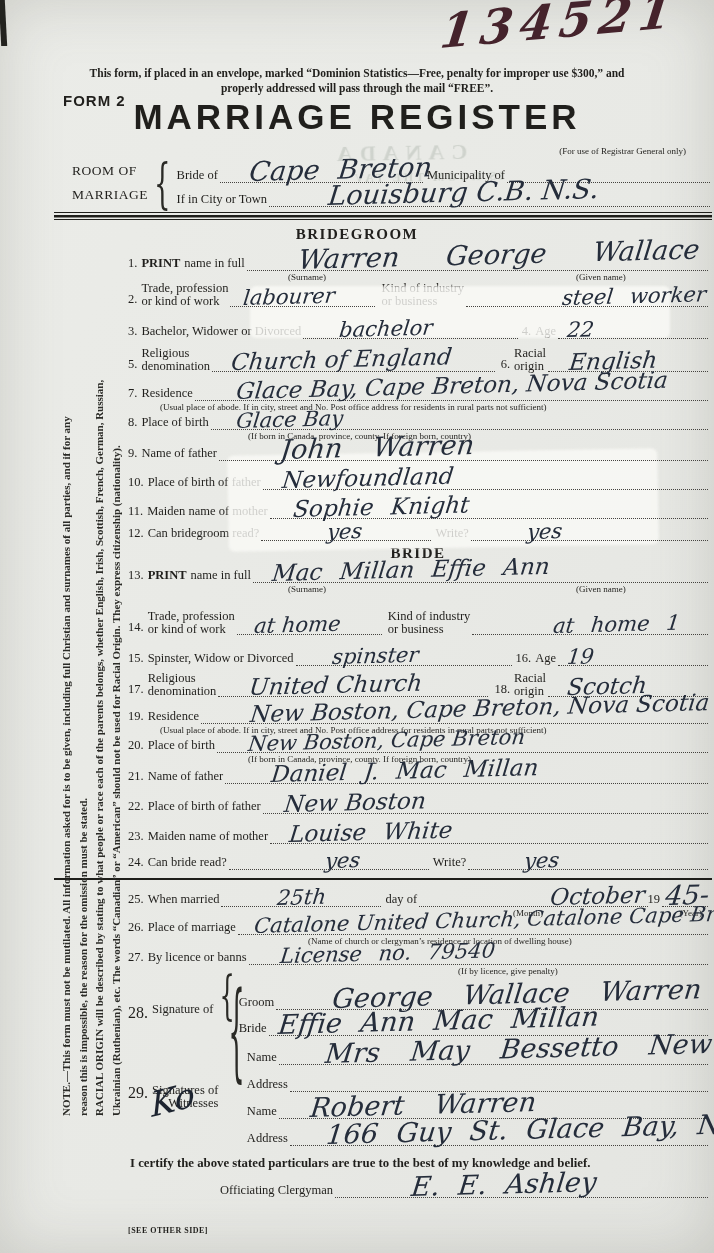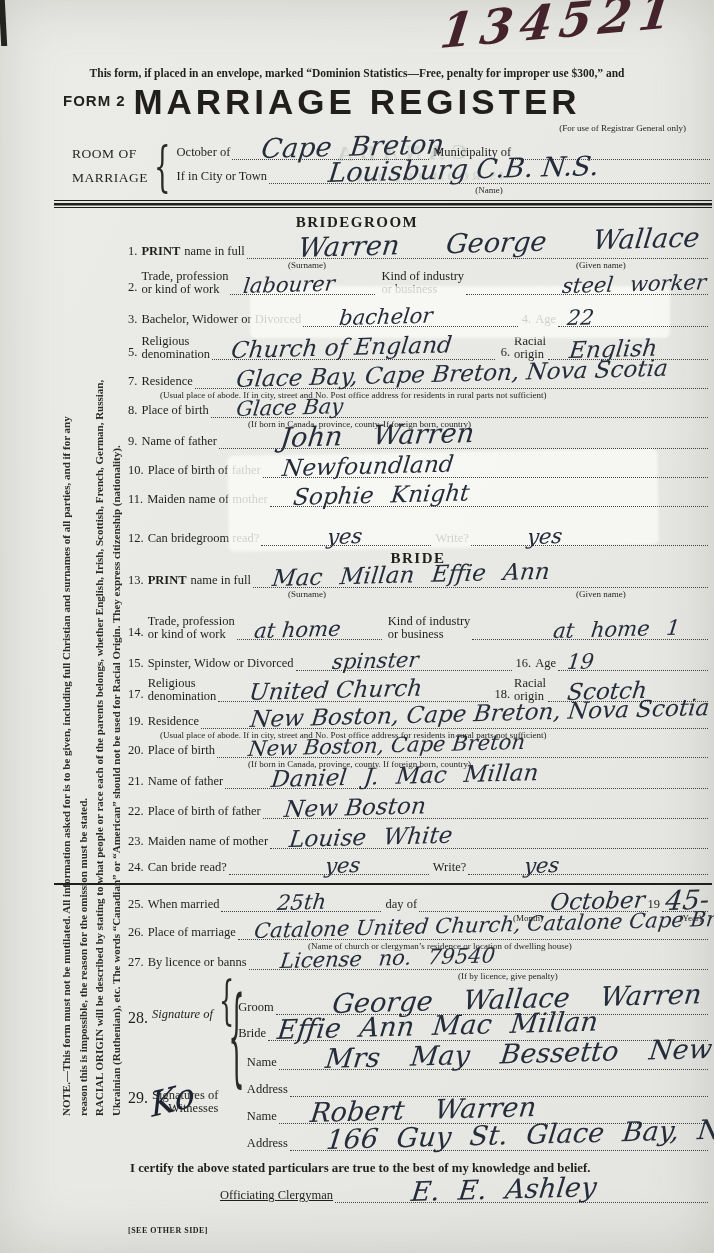--- a/index.html
+++ b/index.html
@@ -21,21 +21,21 @@
   }
   .serial{
     position:absolute;top:8px;left:438px;font-size:47px;letter-spacing:7px;
     color:#45232c;transform:rotate(-5deg) skewX(-12deg);font-weight:bold;
   }
   .notice{margin:0 auto;padding-top:66px;width:600px;text-align:center;font-size:11.5px;font-weight:bold;line-height:15px;}
   .form2{position:absolute;left:63px;top:92px;font-family:"Liberation Sans",sans-serif;font-weight:bold;font-size:15px;letter-spacing:1px;}
   .province{margin-top:17px;text-align:center;font-size:17px;letter-spacing:2px;}
   .title{margin-top:1px;text-align:center;font-family:"Liberation Sans",sans-serif;font-weight:bold;font-size:35px;letter-spacing:4px;}
   .reg-row{display:flex;align-items:flex-end;margin:3px 2px 0 455px;font-size:13.5px;letter-spacing:.5px;}
-  .reg-note{text-align:right;margin-right:28px;font-size:9px;margin-top:1px;}
+  .reg-note{text-align:right;margin-right:28px;font-size:9px;margin-top:9px;}
   .fill{flex:1;border-bottom:1px dotted #45433f;position:relative;height:14px;}
   .fill .hw{position:absolute;bottom:-3px;left:var(--ml,18px);}
   .fillfix{flex:none;border-bottom:1px dotted #45433f;position:relative;height:14px;}
   .fillfix .hw{position:absolute;bottom:-3px;left:var(--ml,10px);}
   .place{display:flex;align-items:center;margin:3px 4px 0 72px;}
   .place-label{font-size:13.5px;line-height:24px;letter-spacing:.5px;flex:none;}
   .brace{font-family:"DejaVu Serif",serif;display:inline-block;line-height:1;flex:none;color:#2a2a26;}
   .place .brace{font-size:26px;transform:scaleY(2.1);margin:0 6px;}
   .place-rows{flex:1;}
   .prow{display:flex;align-items:flex-end;height:24px;font-size:12.5px;}
@@ -50,26 +50,26 @@
   .lbl{flex:none;margin-right:2px;}
   .lbl2{flex:none;line-height:12.5px;margin-right:2px;font-size:12.5px;}
   .lbl2 div{white-space:nowrap;}
   .hw20{font-size:21px;}
   .hw22{font-size:23px;}
   .hw26{font-size:27px;}
   .ws1 .hw, .hw.ws1{word-spacing:10px;}
   .ws2 .hw, .hw.ws2{word-spacing:22px;}
   .ws3 .hw, .hw.ws3{word-spacing:38px;}
   .sig-block{display:flex;margin-top:8px;}
-  .sig-label{flex:none;font-size:12.5px;margin-top:18px;font-style:italic;}
+  .sig-label{flex:none;font-size:12.5px;margin-top:18px;}
   .sig-rows{flex:1;}
   .sig-row{display:flex;align-items:flex-end;height:26px;font-size:12.5px;}
   .wit-row{display:flex;align-items:flex-end;height:27px;font-size:12.5px;}
   .certify{margin-top:10px;font-size:12.8px;font-weight:bold;padding-left:2px;}
-  .clergy-row{display:flex;align-items:flex-start;margin-top:12px;font-size:12.5px;padding-left:92px;text-decoration:underline;}
+  .clergy-row{display:flex;align-items:flex-start;margin-top:12px;font-size:12.5px;padding-left:92px;}
   .margin-note{
     position:absolute;left:58px;top:1116px;width:848px;
     transform:rotate(-90deg);transform-origin:0 0;
     font-size:11px;font-weight:bold;line-height:16.5px;color:#2b2b27;
   }
   .margin-mark{position:absolute;left:152px;top:1088px;font-size:34px;transform:rotate(-14deg) skewX(-10deg);color:#1d2430;}
   .seeother{position:absolute;left:128px;top:1226px;font-size:8px;font-weight:bold;letter-spacing:.5px;}
   .mnote{font-size:9px;line-height:10px;margin-top:1px;}
 </style>
 </head>
@@ -80,52 +80,50 @@
   <div class="patch" style="left:250px;top:286px;width:420px;height:52px;"></div>
   <div class="patch" style="left:228px;top:452px;width:430px;height:96px;transform:rotate(-1deg);"></div>
 
   <div class="ghost" style="top:140px;left:330px;font-size:22px;letter-spacing:7px;">CANADA</div>
   <div class="ghost" style="top:170px;left:352px;font-size:12px;letter-spacing:3px;">IS ROOM THE TAV</div>
 
   <div class="serial hw">134521</div>
 
   <div class="notice">
     <div>This form, if placed in an envelope, marked “Dominion Statistics—Free, penalty for improper use $300,” and</div>
+    <div>properly addressed will pass through the mail “FREE”.</div>
   </div>
   <div class="form2">FORM 2</div>
   <div class="title">MARRIAGE REGISTER</div>
 
   <div class="reg-note">(For use of Registrar General only)</div>
 
   <div class="place">
     <div class="place-label">
       <div>ROOM OF</div>
       <div>MARRIAGE</div>
     </div>
     <span class="brace">{</span>
     <div class="place-rows">
       <div class="prow">
-        <span class="lbl">October of</span>
+        <span class="lbl">Bride of</span>
         <span class="fill" style="--ml:28px">
             <span class="hw hw26 ws1">Cape Breton</span>
           </span>
         <span class="lbl" style="margin-left:4px">Municipality of</span>
         <span class="fill">
             <span class="hw hw20"></span>
           </span>
       </div>
       <div class="prow">
         <span class="lbl">If in City or Town</span>
         <span class="fill" style="--ml:58px">
             <span class="hw hw26">Louisburg    C.B. N.S.</span>
           </span>
       </div>
-      <div class="subrow">
-          <span style="margin-left:56%">(Name)</span>
-        </div>
     </div>
   </div>
 
   <div class="triple-rule"></div>
   <div class="sec-title">BRIDEGROOM</div>
 
   <div class="form">
 
     <div class="row" style="margin-top:13px">
       <span class="num">1.</span>
@@ -225,21 +223,21 @@
     </div>
 
     <div class="row" style="margin-top:14px">
       <span class="num">11.</span>
       <span class="lbl">Maiden name of mother</span>
       <span class="fill" style="--ml:22px">
           <span class="hw hw22 ws1">Sophie Knight</span>
         </span>
     </div>
 
-    <div class="row" style="margin-top:24px">
+    <div class="row" style="margin-top:7px">
       <span class="num">12.</span>
       <span class="lbl">Can bridegroom read?</span>
       <span class="fillfix" style="width:170px;--ml:65px">
           <span class="hw hw20">yes</span>
         </span>
       <span class="lbl" style="margin-left:4px">Write?</span>
       <span class="fill" style="--ml:55px">
           <span class="hw hw20">yes</span>
         </span>
     </div>

